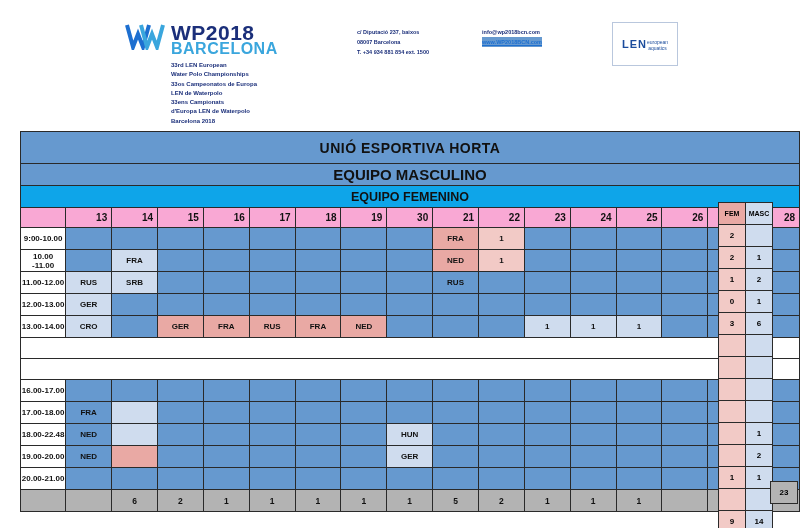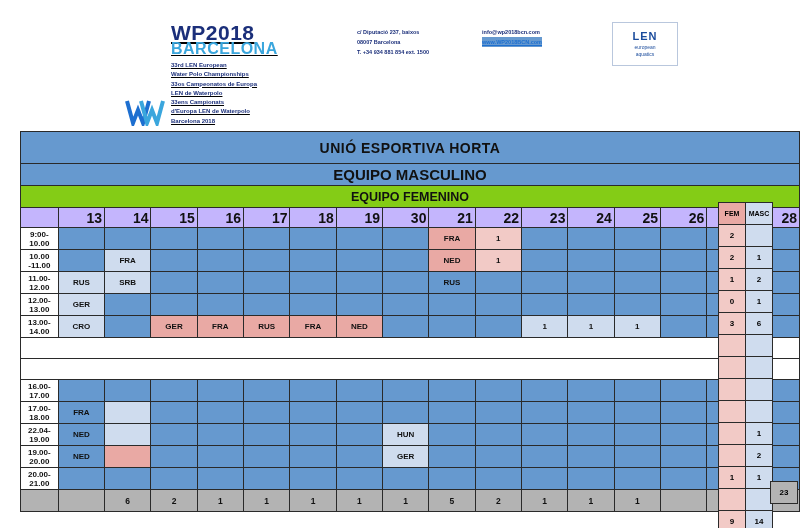--- a/index.html
+++ b/index.html
@@ -6,51 +6,51 @@
   body{
     width:800px;height:528px;background:#ffffff;
     font-family:"Liberation Sans",sans-serif;
     color:#000;
     overflow:hidden;
   }
   .page{position:relative;width:800px;height:528px;}
 
   
   .header{position:absolute;left:0;top:0;width:800px;height:118px;}
-  .logo-wp{position:absolute;left:125px;top:22px;display:flex;align-items:flex-end;text-decoration:underline;}
+  .logo-wp{position:absolute;left:125px;top:22px;display:flex;align-items:flex-start;}
   .wpm{width:40px;height:28px;margin-right:6px;}
   .wp-text{line-height:1;}
   .wp-main{font-size:21px;font-weight:bold;color:#1b2f7a;letter-spacing:.5px;}
   .wp-sub{font-size:16px;font-weight:bold;color:#3aa6dd;letter-spacing:.5px;margin-top:-2px;}
   .wp-lines{margin-top:4px;font-size:6px;font-weight:bold;color:#1b2f7a;line-height:1.55;}
 
   .addr{position:absolute;left:357px;top:27px;font-size:5.5px;color:#1b2f7a;line-height:1.85;font-weight:bold;}
   .mail{position:absolute;left:482px;top:27px;font-size:5.5px;color:#1b2f7a;line-height:1.85;font-weight:bold;}
   .mail .blue{color:#1d6fd0;text-decoration:underline;}
 
   .len{position:absolute;left:612px;top:22px;width:64px;height:42px;border:1px solid #b9c7dd;display:flex;
-       flex-direction:column;align-items:center;justify-content:center;}
+       flex-direction:row;align-items:center;justify-content:center;}
   .len-top{font-size:11px;font-weight:bold;color:#1b4c9c;letter-spacing:1px;line-height:1;}
   .len-bot{font-size:5px;color:#1b4c9c;line-height:1.3;text-align:center;margin-top:2px;}
 
   
   .sched{position:absolute;left:20px;top:131px;border-collapse:collapse;}
   .sched td,.sched th{border:1px solid #2a2a2a;font-size:8px;font-weight:bold;text-align:center;
         height:21px;padding:0;color:#111;}
   .col-time{width:61px;background:#ffffff;text-align:center;font-size:7.5px;margin-left:44px;}
   .cell{width:37px;}
   .blue{background:#6699cf;}
   .lblue{background:#cfdcee;}
   .pink{background:#e9a9a4;}
   .pink-l{background:#f2cac6;}
   .grey{background:#b3b3b3;}
   .title-row td{background:#6699cf;font-size:14px;height:31px;letter-spacing:.5px;margin-top:17px;}
   .masc-row td{background:#6699cf;font-size:15px;height:21px;}
-  .fem-row td{background:#84cc16;font-size:12.5px;height:21px;}
-  .hdr-row td{background:#c4b5fd;font-size:14px;height:19px;padding-left:26px;}
+  .fem-row td{background:#0ea5e9;font-size:12.5px;height:21px;}
+  .hdr-row td{background:#f9a8d4;font-size:10px;height:19px;padding-left:26px;}
   .empty-row td{background:#ffffff;height:20px;border-left:1px solid #2a2a2a;border-right:1px solid #2a2a2a;}
   .tot-row td{background:#b3b3b3;height:21px;font-size:8.5px;}
 
   
   .side{position:absolute;left:718px;top:202px;border-collapse:collapse;}
   .side td{border:1px solid #2a2a2a;width:26px;height:21px;font-size:8px;font-weight:bold;text-align:center;padding:0;}
   .side .hd{background:#e9a9a4;font-size:7px;}
   .side .hd2{background:#cfdcee;font-size:7px;}
   .side .c1{background:#f2cac6;}
   .side .c2{background:#cfdcee;}
@@ -276,21 +276,21 @@
       <td class="cell blue"></td>
       <td class="cell blue"></td>
       <td class="cell blue"></td>
       <td class="cell blue"></td>
       <td class="cell blue"></td>
       <td class="cell blue"></td>
       <td class="cell blue"></td>
     </tr>
 
     <tr>
-      <td class="col-time">22.04-19.00</td>
+      <td class="col-time">18.00-22.48</td>
       <td class="cell blue">NED</td>
       <td class="cell lblue"></td>
       <td class="cell blue"></td>
       <td class="cell blue"></td>
       <td class="cell blue"></td>
       <td class="cell blue"></td>
       <td class="cell blue"></td>
       <td class="cell lblue">HUN</td>
       <td class="cell blue"></td>
       <td class="cell blue"></td>

